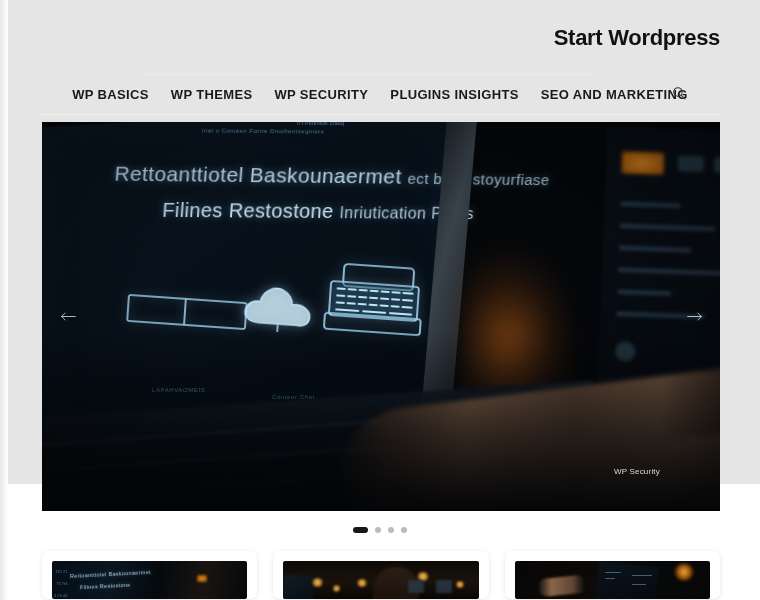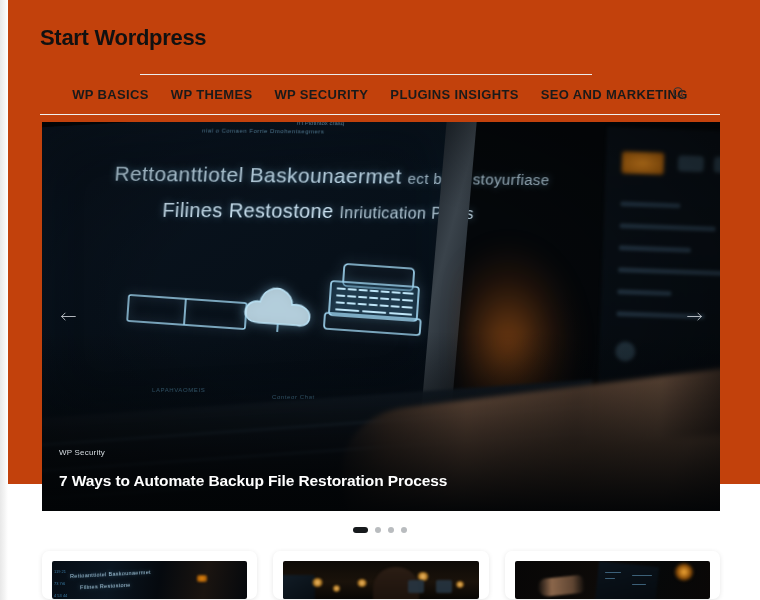--- a/index.html
+++ b/index.html
@@ -20,21 +20,22 @@
     width: 8px; height: 600px;
     background: linear-gradient(to right, #e8e8e8 0%, #f4f4f4 55%, #ffffff 100%);
     z-index: 50;
     pointer-events: none;
   }
 
   .page {
     position: relative;
     width: 760px;
     height: 484px;
-    background: #c2410c;
+    background: #e5e5e5;
+    text-align: right;
   }
 
   
   .site-header {
     padding: 26px 40px 0 40px;
   }
   .site-title {
     font-size: 22px;
     font-weight: bold;
     letter-spacing: -0.3px;
@@ -563,21 +564,20 @@
 
       <div class="hand"></div>
       <div class="hand2"></div>
 
       <div class="vignette"></div>
       <div class="hero-shade"></div>
     </div>
 
     <div class="hero-caption">
       <div class="hero-cat">WP Security</div>
-      <div class="hero-title">7 Ways to Automate Backup File Restoration Process</div>
     </div>
 
     <button class="hero-arrow prev" aria-label="previous">
       <span>
         <svg width="15" height="11" viewBox="0 0 22 12" fill="none" stroke="currentColor" stroke-width="1.2" stroke-linecap="round" stroke-linejoin="round">
           <line x1="1" y1="6" x2="21" y2="6"></line>
             <polyline points="6,1 1,6 6,11"></polyline>
         </svg>
       </span>
     </button>

